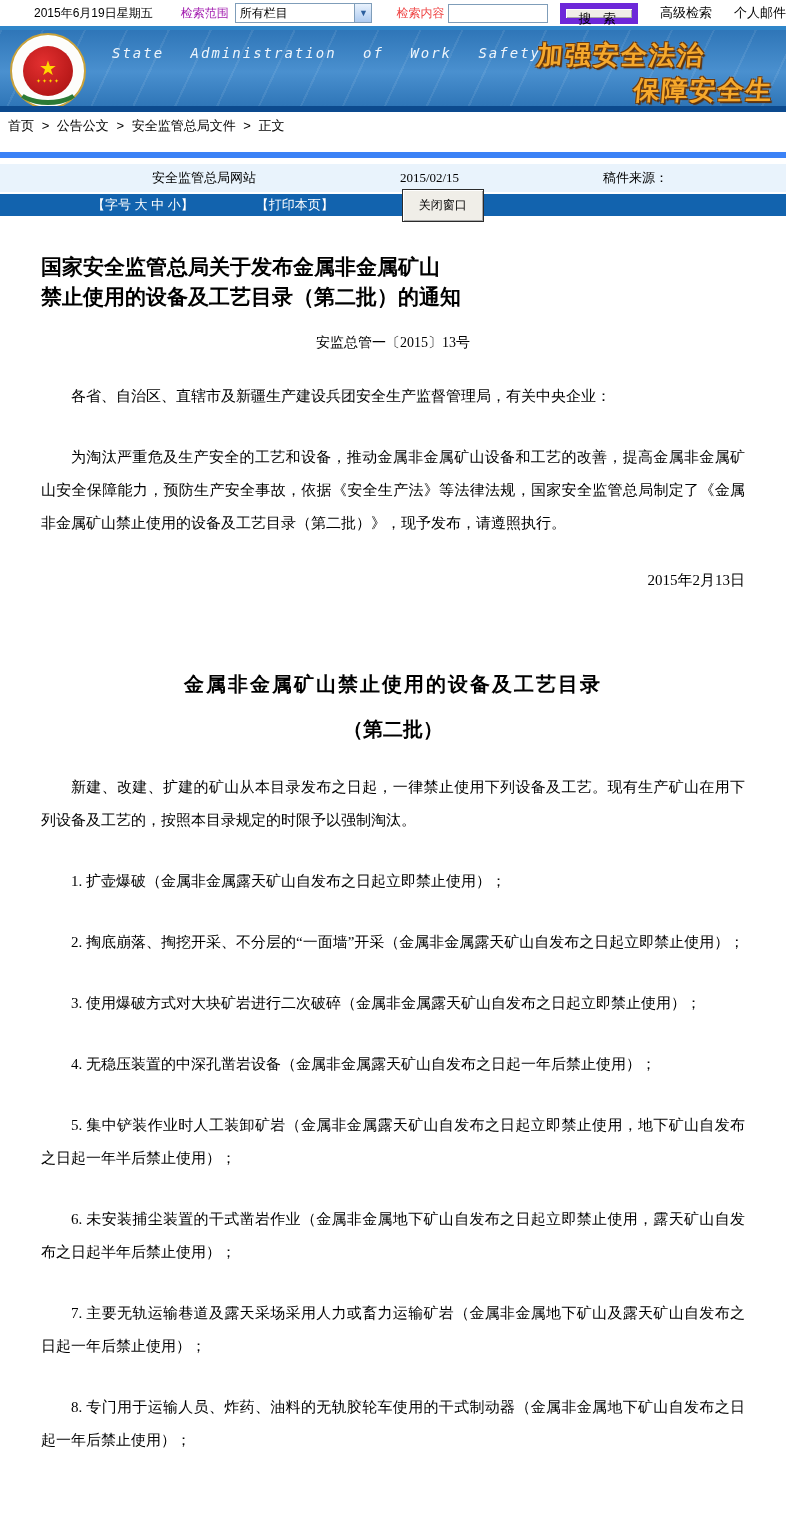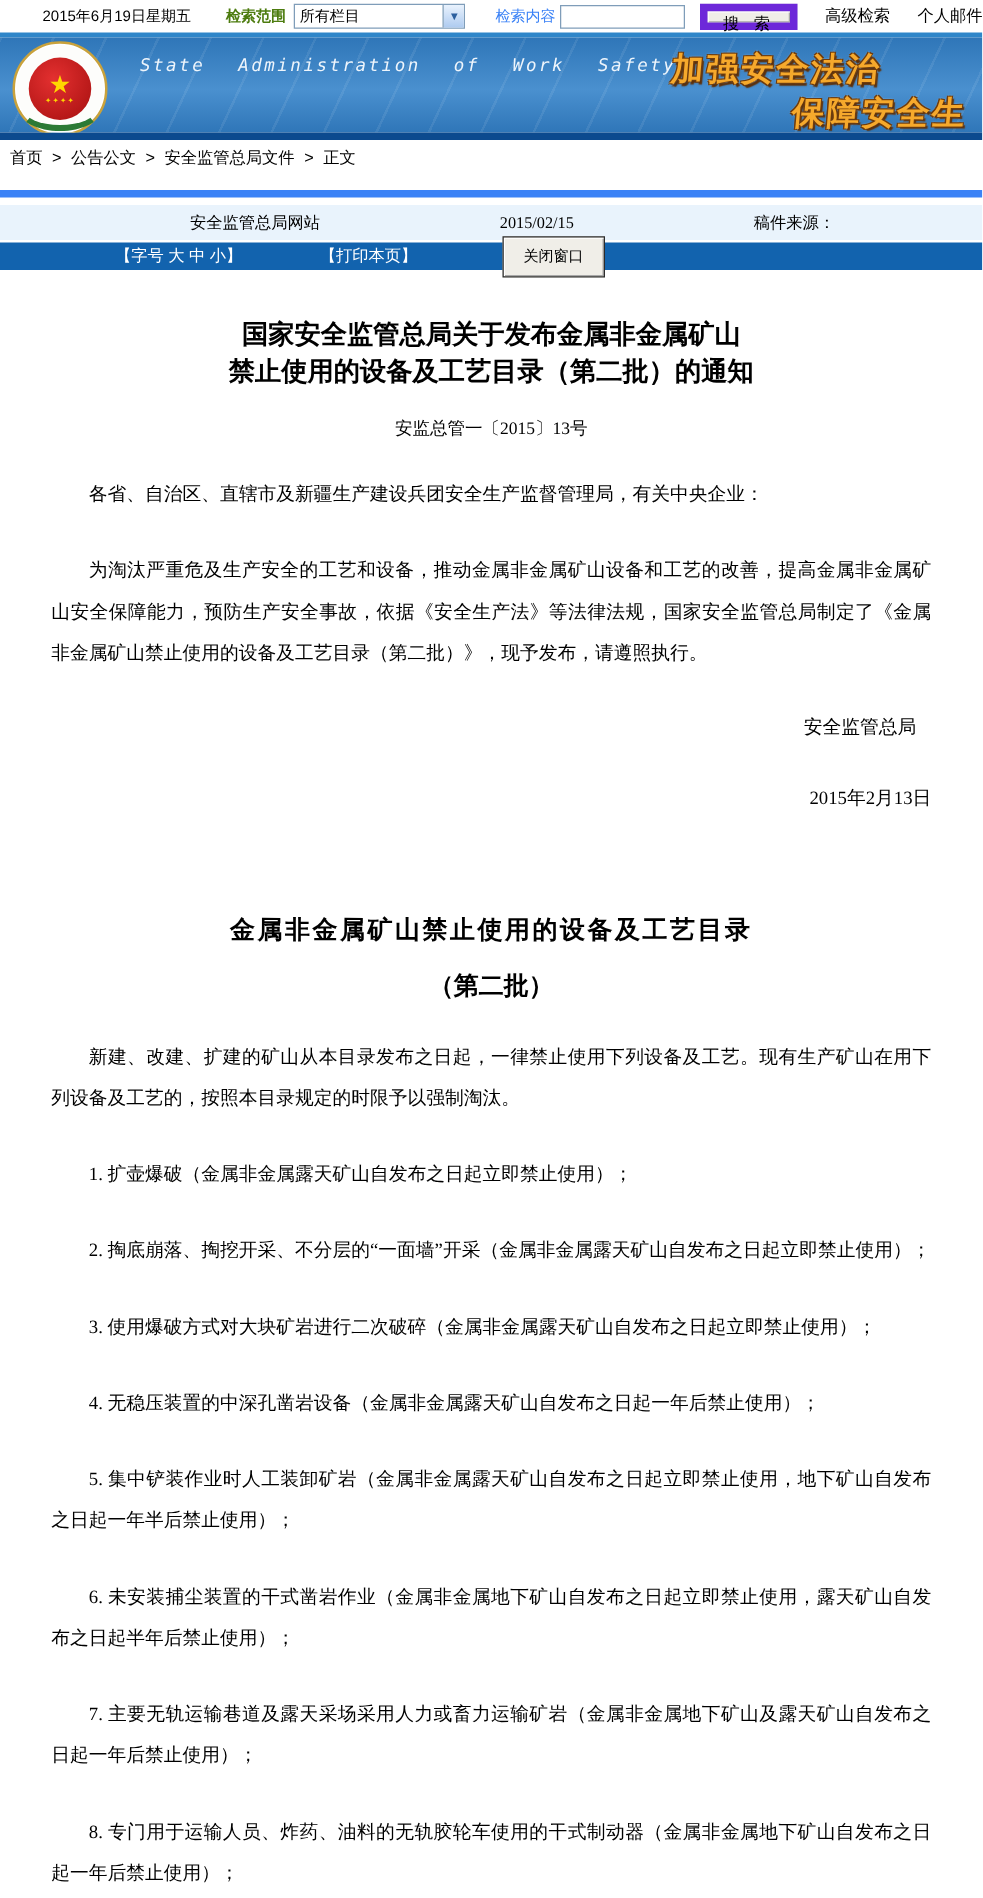--- a/index.html
+++ b/index.html
@@ -3,26 +3,26 @@
 <meta charset="utf-8">
 <style>
   * { margin:0; padding:0; box-sizing:border-box; }
   html,body { background:#fff; }
   body { width:786px; font-family:"Liberation Sans","DejaVu Sans",sans-serif; color:#000; }
   .page { width:786px; min-height:1518px; position:relative; background:#fff; overflow:hidden; }
 
   
   .topbar { height:26px; display:flex; align-items:center; font-size:12px; background:#fff; white-space:nowrap; }
   .topbar .date { margin-left:34px; color:#000; }
-  .topbar .scope-label { margin-left:28px; color:#4d7c0f;font-weight:bold; }
+  .topbar .scope-label { margin-left:28px; color:#a21caf; }
   .sel { margin-left:6px; width:158px; height:20px; border:1px solid #7f9db9; background:#fff;
          display:flex; align-items:center; justify-content:space-between; padding-left:4px; }
   .sel-arrow { width:17px; height:18px; background:linear-gradient(#e9f2fd,#aecbf0); color:#2c5f9e;
                display:flex; align-items:center; justify-content:center; border-left:1px solid #7f9db9; font-size:9px; }
-  .content-label { margin-left:24px; color:#3b82f6; }
+  .content-label { margin-left:24px; color:#ef4444; }
   .sinput { margin-left:4px; width:100px; height:19px; border:1px solid #7f9db9; font-size:12px; padding:0 3px; }
   .btn3d { background:#f0eee8; border:6px solid #6d28d9; box-shadow:inset 1px 1px 0 #ffffff, inset -1px -1px 0 #a8a8a8;
            font-size:13px; padding:1px 12px; color:#000; font-family:inherit; cursor:pointer; }
   .topbar .btn3d { margin-left:12px; height:21px; letter-spacing:4px; }
   .toplink { margin-left:22px; color:#000; text-decoration:none; font-size:13px; cursor:pointer; }
   .topstrip { height:4px; background:#2f86c9; }
 
   
   .banner { position:relative; height:82px; border-bottom:6px solid #0c4a8e;
             background:linear-gradient(180deg,#2f76b8 0%, #4a90cf 55%, #2f76b8 100%); overflow:hidden; }
@@ -60,21 +60,21 @@
              font-size:13px; padding:0 118px 0 152px; justify-content:space-between; }
   .metarow .mdate { font-family:"Liberation Serif","DejaVu Serif",serif; }
   .toolbar { margin-top:2px; height:22px; background:#1263ae; color:#fff; display:flex; align-items:center;
              font-size:13px; padding-left:92px; }
   .toolbar .tprint { margin-left:62px; cursor:pointer; }
   .toolbar .tfont { cursor:pointer; }
   .toolbar-close { margin-left:68px; height:33px; padding:0 16px; font-size:12px; border:1px solid #2b2b2b; }
 
   
   .article { padding:36px 41px 0; font-family:"Liberation Serif","DejaVu Serif",serif; font-size:15px; color:#000; }
-  .a-title { text-align:center; font-size:21px; font-weight:bold; line-height:30px; }
+  .a-title { font-size:21px; font-weight:bold; line-height:30px; }
   .a-title + .a-title { }
   .a-docnum { text-align:center; font-size:14px; margin-top:22px; }
   .article p { line-height:33px; text-indent:2em; margin-top:28px; text-align:justify; }
   .a-sign { text-align:right; margin-top:26px; padding-right:12px; line-height:33px; }
   .a-signdate { text-align:right; margin-top:24px; line-height:33px; }
   .a-cat-title { text-align:center; font-size:20px; font-weight:bold; margin-top:74px; letter-spacing:2px; }
   .a-cat-sub { text-align:center; font-size:20px; font-weight:bold; margin-top:18px; }
 </style>
 </head>
 <body>
@@ -135,21 +135,20 @@
   </div>
 
   <main class="article">
     <div class="a-title">国家安全监管总局关于发布金属非金属矿山</div>
     <div class="a-title">禁止使用的设备及工艺目录（第二批）的通知</div>
     <div class="a-docnum">安监总管一〔2015〕13号</div>
 
     <p>各省、自治区、直辖市及新疆生产建设兵团安全生产监督管理局，有关中央企业：</p>
     <p>为淘汰严重危及生产安全的工艺和设备，推动金属非金属矿山设备和工艺的改善，提高金属非金属矿山安全保障能力，预防生产安全事故，依据《安全生产法》等法律法规，国家安全监管总局制定了《金属非金属矿山禁止使用的设备及工艺目录（第二批）》，现予发布，请遵照执行。</p>
 
-    <div class="a-sign">安全监管总局</div>
     <div class="a-signdate">2015年2月13日</div>
 
     <div class="a-cat-title">金属非金属矿山禁止使用的设备及工艺目录</div>
     <div class="a-cat-sub">（第二批）</div>
 
     <p>新建、改建、扩建的矿山从本目录发布之日起，一律禁止使用下列设备及工艺。现有生产矿山在用下列设备及工艺的，按照本目录规定的时限予以强制淘汰。</p>
 
     <p>1. 扩壶爆破（金属非金属露天矿山自发布之日起立即禁止使用）；</p>
     <p>2. 掏底崩落、掏挖开采、不分层的“一面墙”开采（金属非金属露天矿山自发布之日起立即禁止使用）；</p>
     <p>3. 使用爆破方式对大块矿岩进行二次破碎（金属非金属露天矿山自发布之日起立即禁止使用）；</p>

